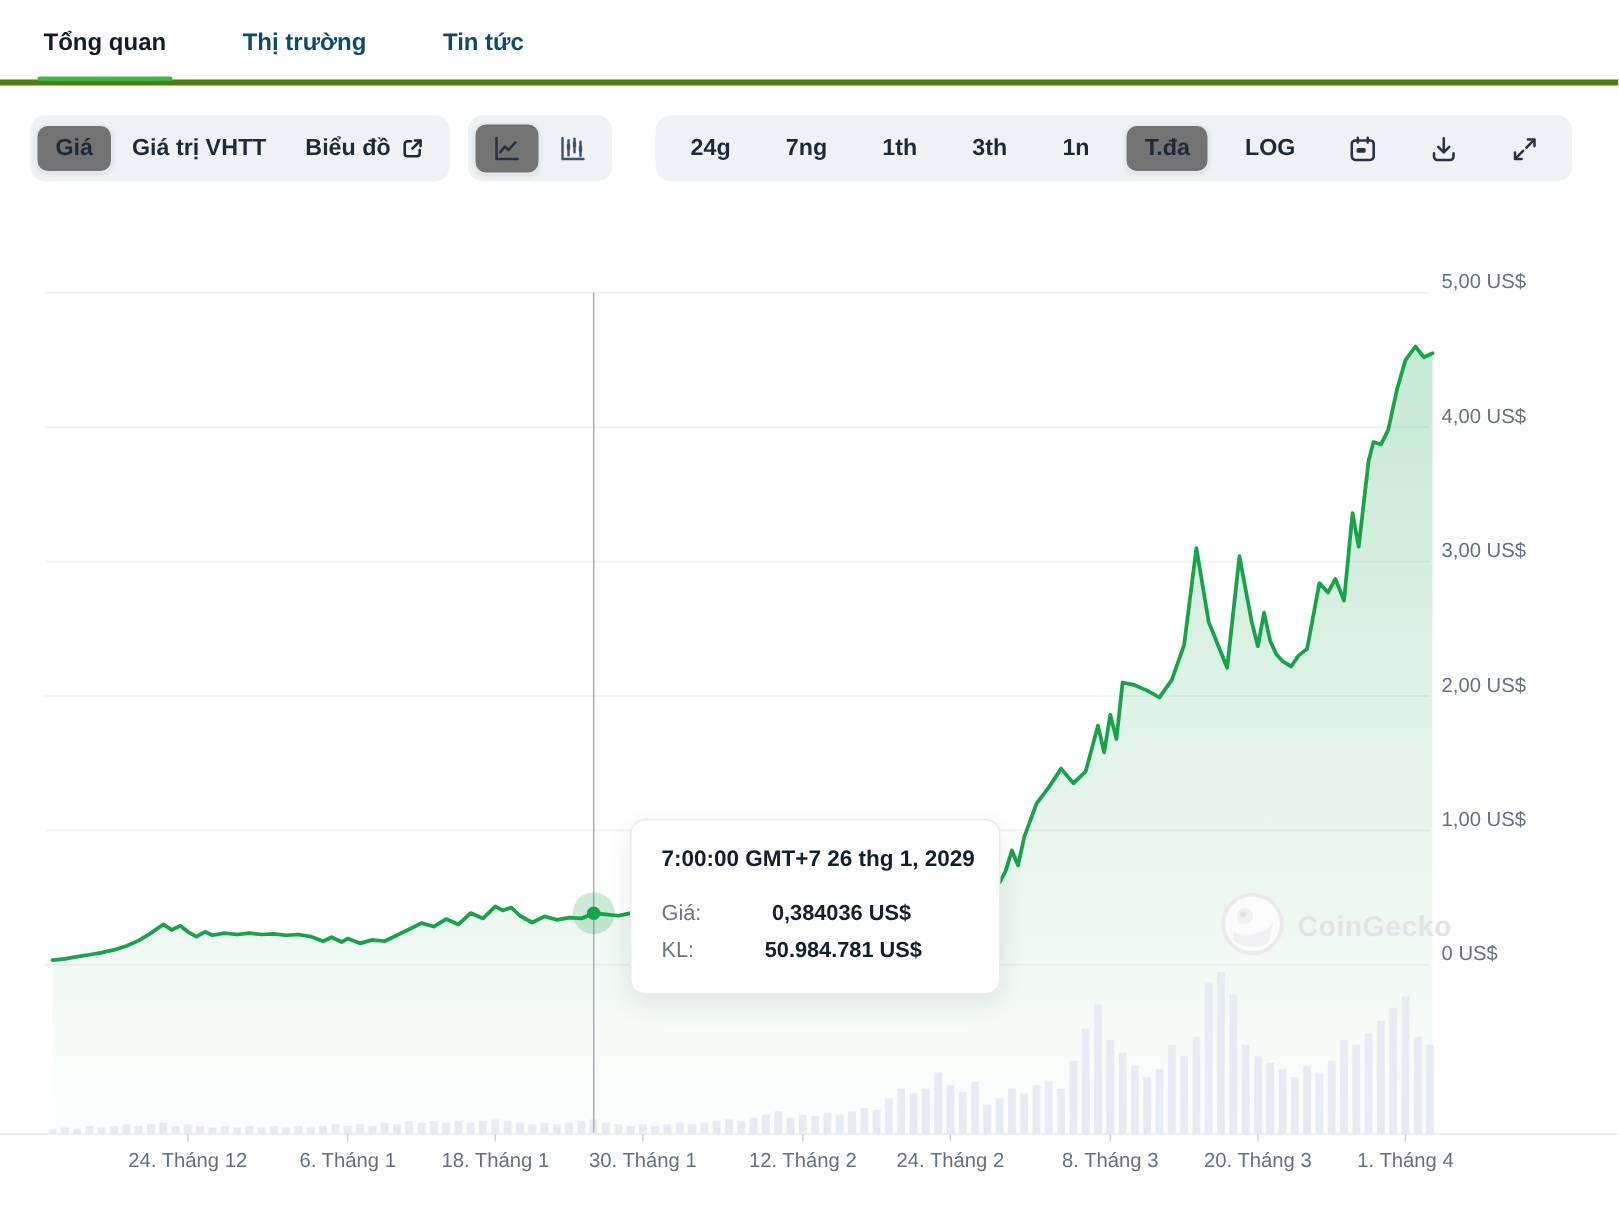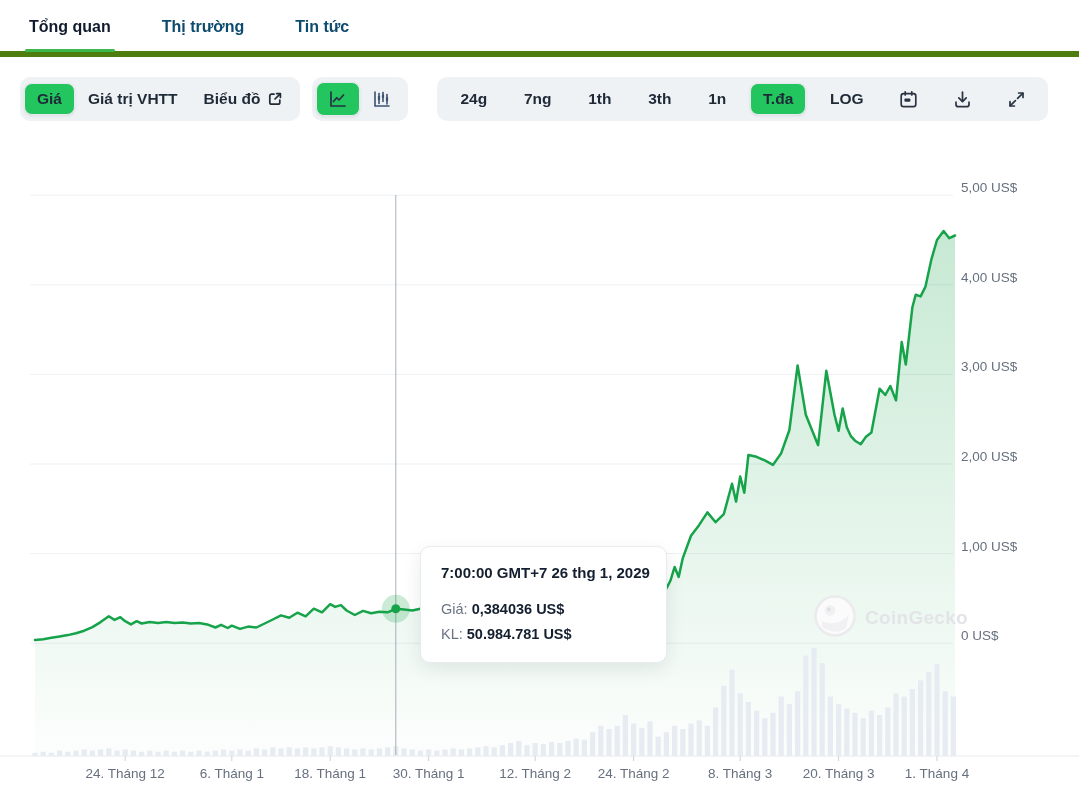--- a/index.html
+++ b/index.html
@@ -1,61 +1,61 @@
 <!DOCTYPE html>
 <html><head>
 <meta charset="utf-8">
 <style>
   html,body{margin:0;padding:0;background:#fff;}
   body{width:1079px;height:805px;position:relative;overflow:hidden;
        font-family:"Liberation Sans","DejaVu Sans",sans-serif;color:#1b2432;}
 
   
   .tabs-row{position:absolute;top:0;left:0;width:1079px;height:57px;
-            border-bottom:6px solid #4d7c0f;display:flex;align-items:flex-end;
+            border-bottom:4px solid #4d7c0f;display:flex;align-items:flex-end;
             padding-left:25px;box-sizing:border-box;gap:43px;background:#fff;z-index:4;}
   .tab{position:relative;font-size:16px;font-weight:600;color:#0c4a6e;
        padding:0 4px 15px 4px;cursor:pointer;white-space:nowrap;display:flex;align-items:center;gap:7px;}
   .tab.active{color:#101b2d;font-weight:700;}
   .tab.active::after{content:"";position:absolute;left:0;right:0;bottom:-1px;height:3px;
        background:#3db64b;border-radius:2px;}
   .tab svg{display:block;}
 
   
   .toolbar{position:absolute;top:77px;left:20px;width:1028px;height:44px;display:flex;z-index:4;}
   .tb-group{background:#eff2f5;border-radius:10px;display:flex;align-items:center;
             padding:4px;box-sizing:border-box;height:44px;}
   .tb-group.metric{margin-right:12px;}
   .tb-group.ctype{margin-right:29px;}
   .tb-group.range{flex:1;justify-content:space-between;padding:8px 10px;}
   .tb-btn{border:none;background:transparent;font-family:inherit;font-size:15.5px;font-weight:600;
           color:#1f2a37;padding:8px 13px;border-radius:8px;cursor:pointer;line-height:1;
           display:flex;align-items:center;gap:7px;white-space:nowrap;}
-  .tb-btn.active{background:#22c55e;border:1px solid #e6e9ee;box-shadow:0 1px 3px rgba(27,35,48,.10);
+  .tb-btn.active{background:#737373;border:1px solid #e6e9ee;box-shadow:0 1px 3px rgba(27,35,48,.10);
           padding:7px 12px;}
   .tb-btn.icon-only{padding:6px 11px;}
   .tb-btn.icon-only.active{padding:5px 10px;}
   .tb-btn svg{display:block;}
 
   
   #chart{position:absolute;left:0;top:0;z-index:1;}
   #chart text{font-family:"Liberation Sans","DejaVu Sans",sans-serif;}
 
   
   .watermark{position:absolute;left:814px;top:595px;display:flex;align-items:center;gap:9px;
              z-index:2;pointer-events:none;}
   .watermark-text{font-size:19px;font-weight:700;color:#e3e4e7;letter-spacing:.3px;}
 
   
   .tooltip{position:absolute;left:420px;top:546px;width:247px;box-sizing:border-box;
            background:#fff;border:1px solid #e9ebef;border-radius:10px;
            box-shadow:0 6px 18px rgba(27,35,48,.09);padding:17px 20px 15px 20px;z-index:5;}
   .tt-title{font-size:15px;font-weight:700;color:#131e2e;margin-bottom:16px;white-space:nowrap;}
   .tt-row{font-size:14.5px;color:#6a7484;line-height:25px;white-space:nowrap;}
-  .tt-row b{color:#131e2e;font-weight:700;}
+  .tt-row b{color:#131e2e;font-weight:700;margin-left:43px;}
 </style>
 </head>
 <body>
 
 <div class="tabs-row">
   <div class="tab active">
     <span>Tổng quan</span>
   </div>
   <div class="tab">
     <span>Thị trường</span>

